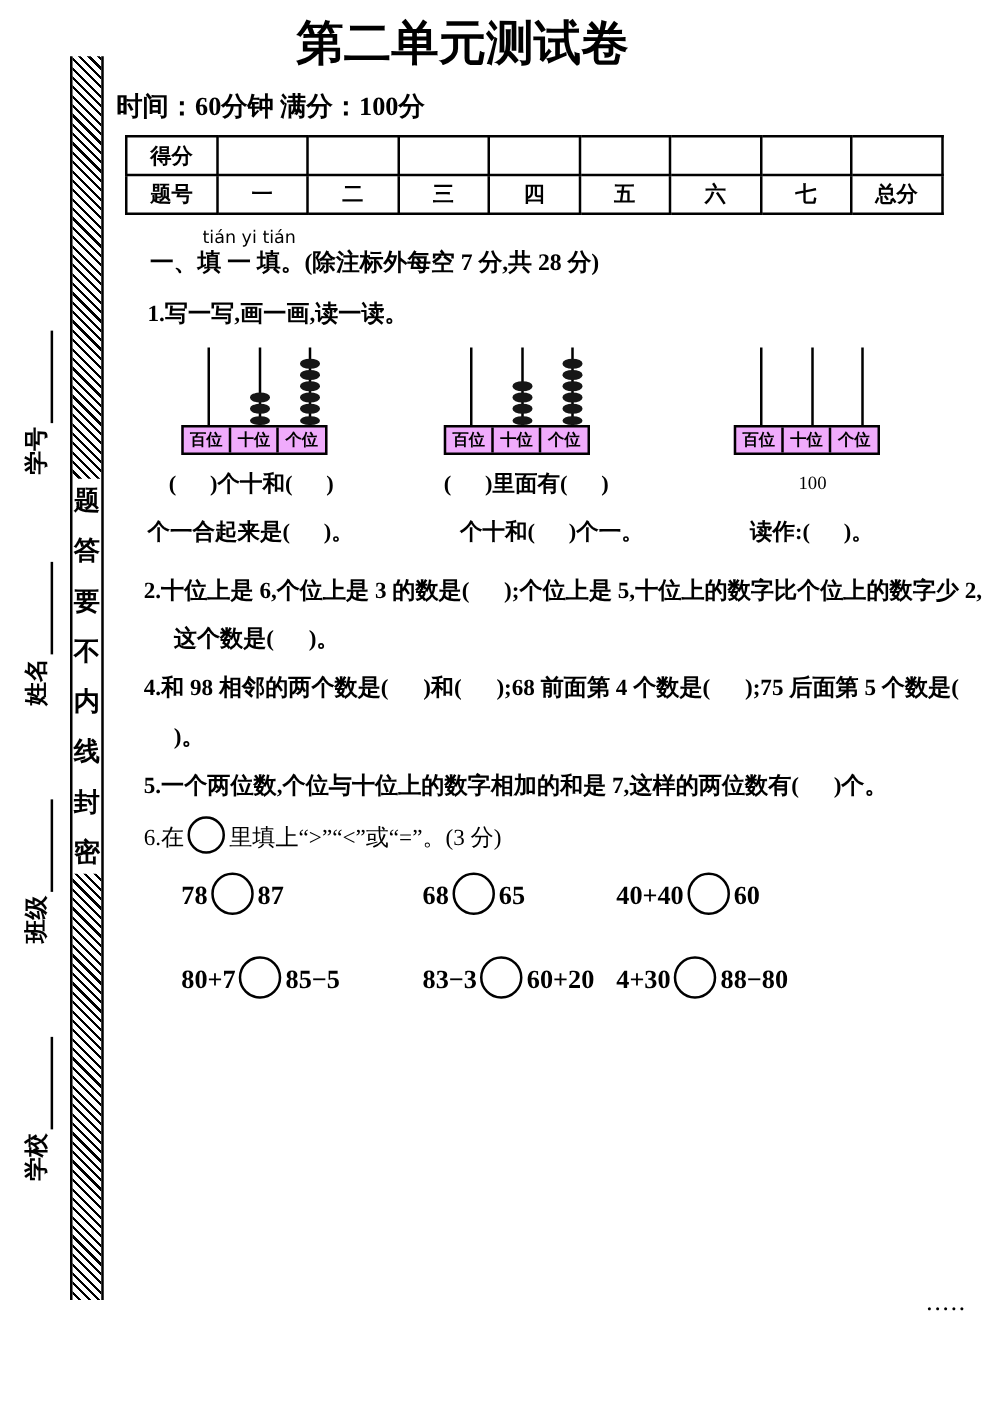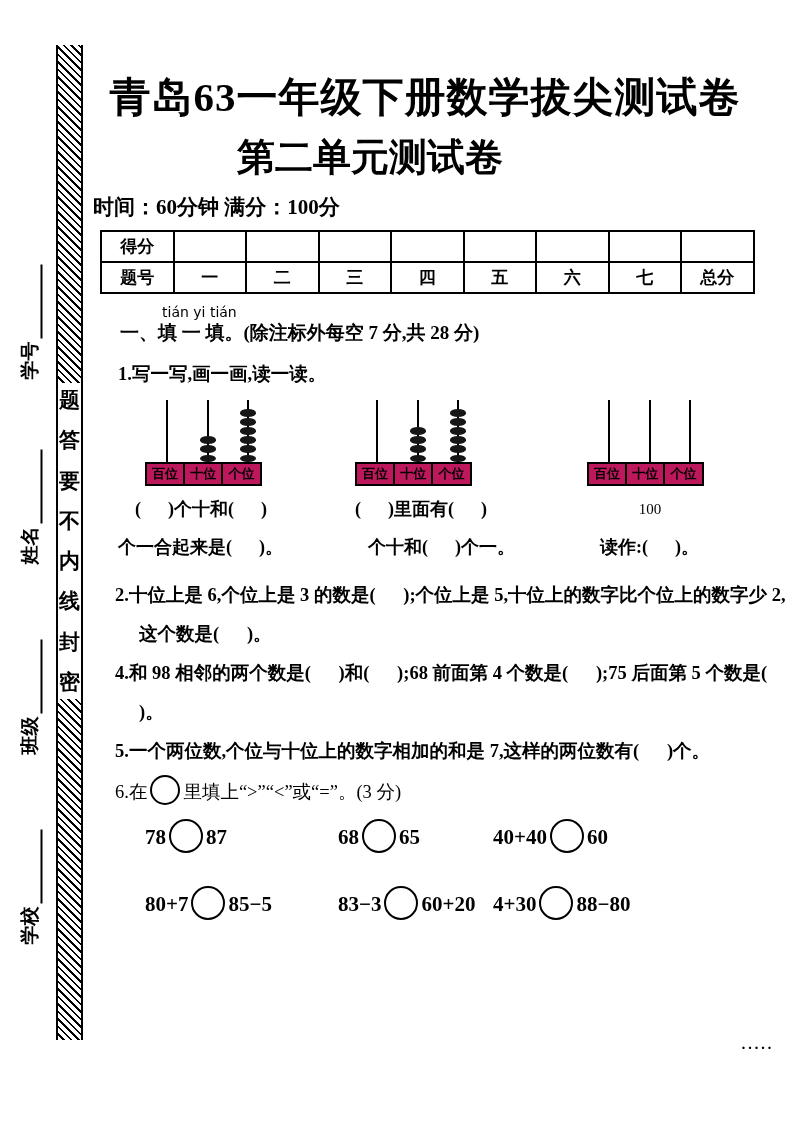--- a/index.html
+++ b/index.html
@@ -44,21 +44,21 @@
   .ab-block.b0{margin-left:25px;}
   .ab-block.b1{margin-left:12px;}
   .ab-block.b2{margin-left:7px;width:206px;}
   .ab-fig{width:126px;}
   .b0 .ab-fig{margin-left:27px;}
   .rods{display:flex;height:62px;width:122px;margin-left:2px;}
   .rod{width:40.6px;position:relative;}
   .rod::before{content:"";position:absolute;left:50%;top:0;bottom:0;width:2px;margin-left:-1px;background:#000;}
   .beads{position:absolute;bottom:0;left:50%;transform:translateX(-50%);display:flex;flex-direction:column;}
   .bead{width:16px;height:7.5px;background:#161616;border-radius:50%;margin-top:1.6px;}
-  .cells{display:flex;border:2.5px solid #000;width:fit-content;background:#be185d;}
+  .cells{display:flex;border:2.5px solid #000;width:fit-content;background:#f0abfc;}
   .cell{width:36.2px;height:20px;border-right:2px solid #000;font-size:13px;font-weight:bold;
         display:flex;align-items:center;justify-content:center;}
   .cell:last-child{border-right:none;}
   .cap{font-size:18px;line-height:22px;font-weight:bold;white-space:pre-wrap;}
   .cap1{margin-top:12px;}
   .cap2{margin-top:16px;}
   .b0 .cap1{margin-left:17px;}
   .b1 .cap2{margin-left:13px;}
   .b2 .cap1{width:126px;text-align:center;font-weight:normal;font-size:15px;}
   .b2 .cap2{margin-left:13px;}
@@ -119,21 +119,20 @@
         <span class="sealch">不</span>
         <span class="sealch">内</span>
         <span class="sealch">线</span>
         <span class="sealch">封</span>
         <span class="sealch">密</span>
       </div>
     <div class="hatch hatch-bottom"></div>
   </div>
 
   <div class="content">
-    <div class="title1">青岛63一年级下册数学拔尖测试卷</div>
     <div class="title2">第二单元测试卷</div>
     <div class="meta">时间：60分钟  满分：100分</div>
 
     <table class="scoretab">
         <tbody>
           <tr>
             <td>得分</td>
             <td></td>
             <td></td>
             <td></td>

